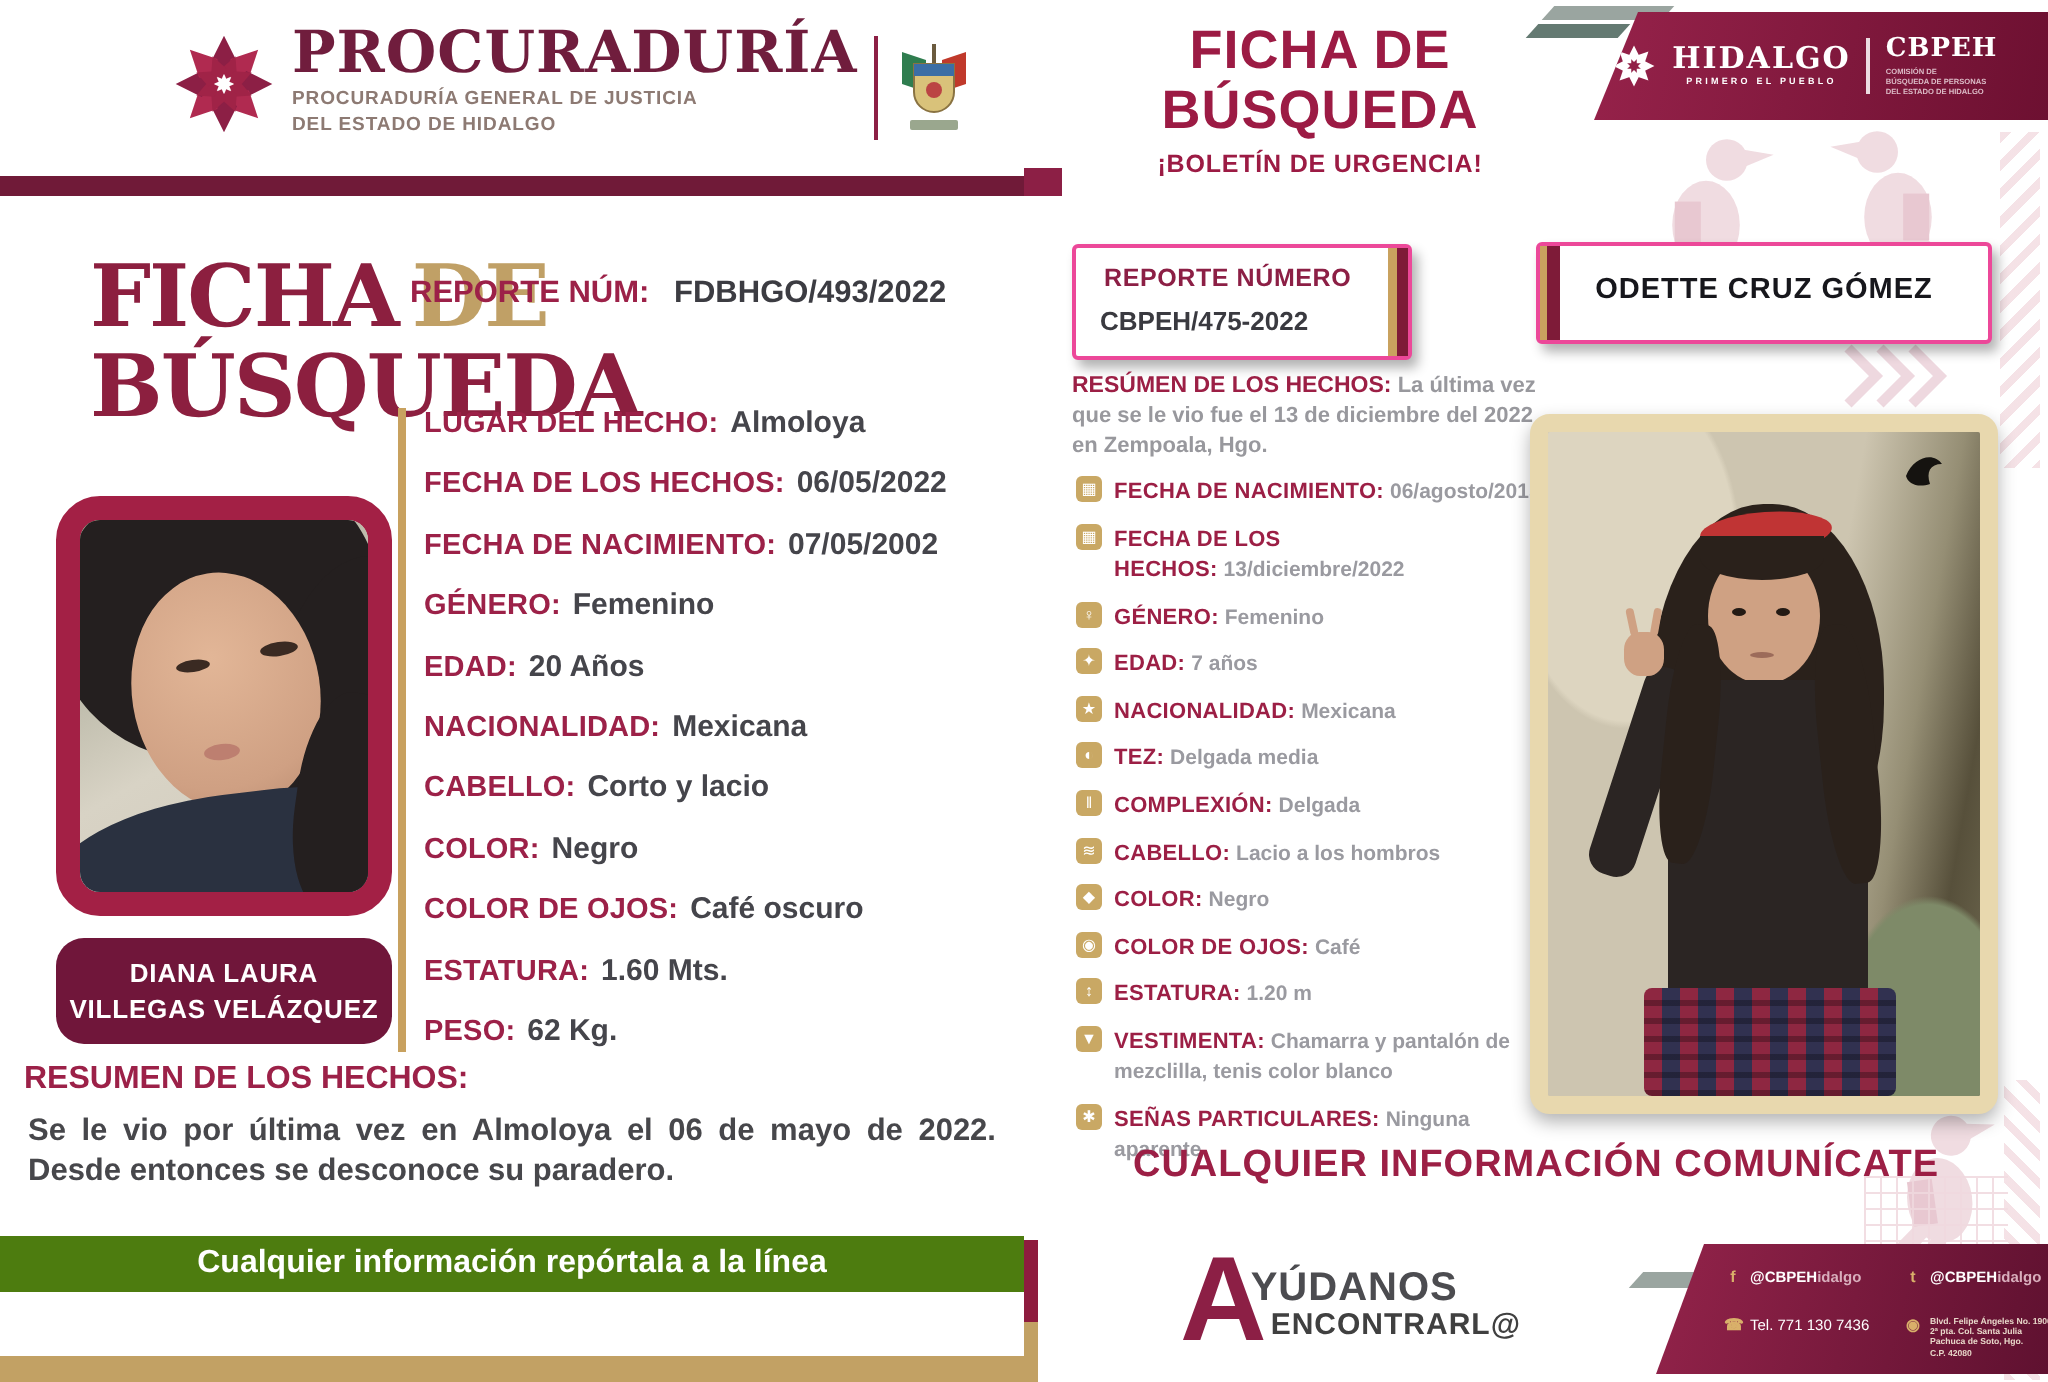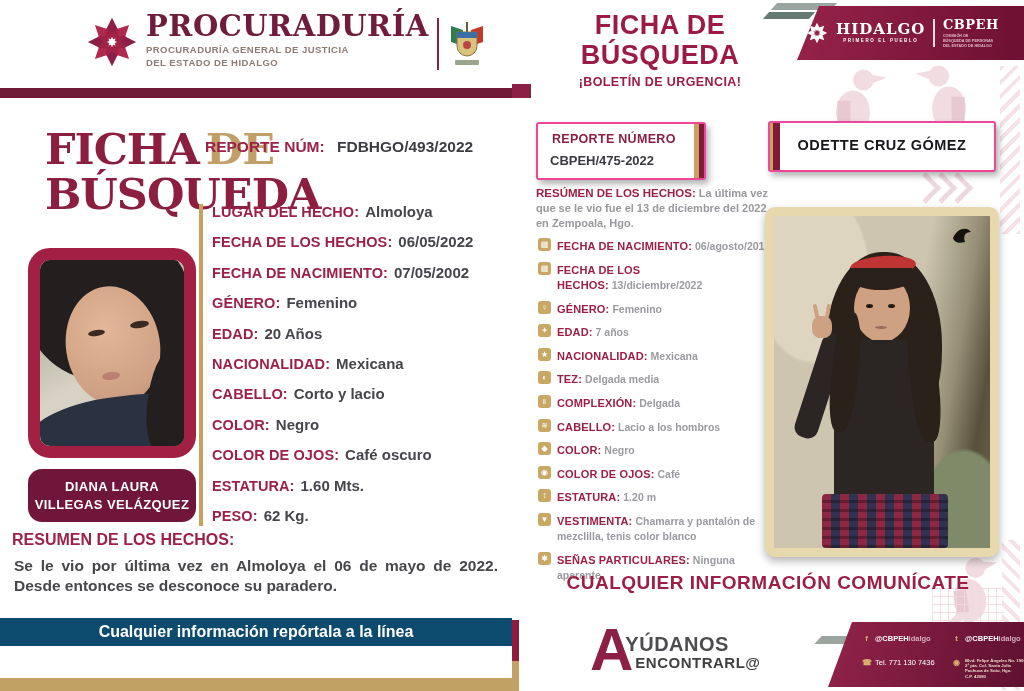--- a/index.html
+++ b/index.html
@@ -33,21 +33,21 @@
   .pl-face{left:26px;top:26px;width:94px;height:120px;background:radial-gradient(circle at 45% 35%,#e2b697,#cfa083 70%,#b98b70);border-radius:50%;transform:rotate(-9deg);}
   .pl-eye1{left:48px;top:70px;width:17px;height:6px;background:#3a2a22;border-radius:50%;transform:rotate(-8deg);}
   .pl-eye2{left:90px;top:61px;width:19px;height:7px;background:#3a2a22;border-radius:50%;transform:rotate(-8deg);}
   .pl-lips{left:62px;top:112px;width:18px;height:8px;background:#bd7f70;border-radius:50%;transform:rotate(-6deg);}
   .pl-cloth{left:-14px;top:136px;width:200px;height:80px;background:#2a3140;border-radius:45% 45% 0 0;transform:rotate(-7deg);}
   .pl-hair3{left:108px;top:86px;width:48px;height:110px;background:#241f1f;border-radius:45%;transform:rotate(8deg);}
   .lnamebox{left:28px;top:469px;width:168px;height:53px;background:#70163a;border-radius:14px;color:#fff;
             display:flex;flex-direction:column;align-items:center;justify-content:center;font-weight:800;font-size:13px;letter-spacing:.4px;line-height:1.35;}
   .lsumlab{left:12px;top:531px;font-size:16px;font-weight:800;color:#9c2148;}
   .lsumtxt{left:14px;top:556px;width:484px;font-size:15.5px;color:#47474b;line-height:1.32;text-align:justify;font-weight:600;}
-  .lfoot1{left:0;top:618px;width:512px;height:28px;background:#0c4a6e;color:#fff;text-align:center;line-height:28px;font-weight:800;font-size:16px;}
+  .lfoot1{left:0;top:618px;width:512px;height:28px;background:#4d7c0f;color:#fff;text-align:center;line-height:28px;font-weight:800;font-size:16px;}
   .lfoot2{left:0;top:646px;width:512px;height:32px;background:#63132f;color:#fff;text-align:center;line-height:32px;font-weight:800;font-size:26px;letter-spacing:.5px;margin-top:32px;}
   .lfoot2 .phone{color:#d3ab66;margin-left:10px;}
   .lfoot3{left:0;top:678px;width:512px;height:13px;background:#c2a164;}
 
   
   .rposter{left:512px;top:0;width:512px;height:691px;}
   .rtitle{left:26px;top:10px;width:244px;text-align:center;z-index:2;}
   .rtitle .t{font-size:27px;font-weight:800;color:#9c1b44;letter-spacing:.5px;line-height:1.12;}
   .rurgency{margin-top:5px;font-size:12.5px;font-weight:800;color:#9c1b44;letter-spacing:.4px;}
   .rstripe1{left:262px;top:3px;width:60px;height:7px;background:#9aa5a0;transform:skewX(-42deg);z-index:2;}

